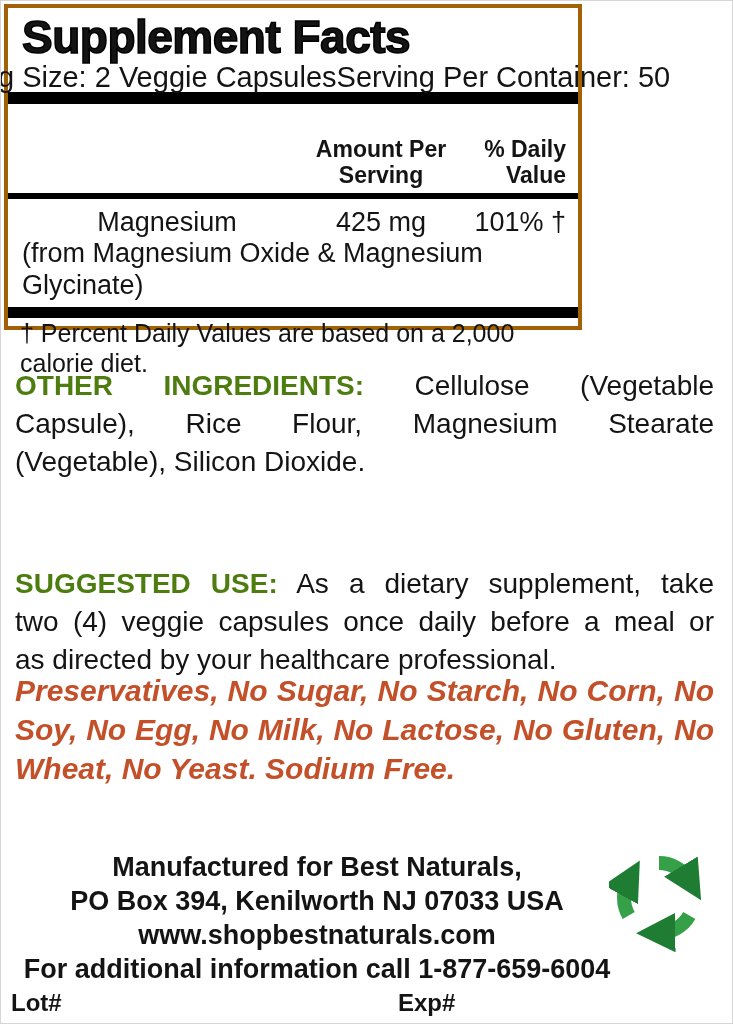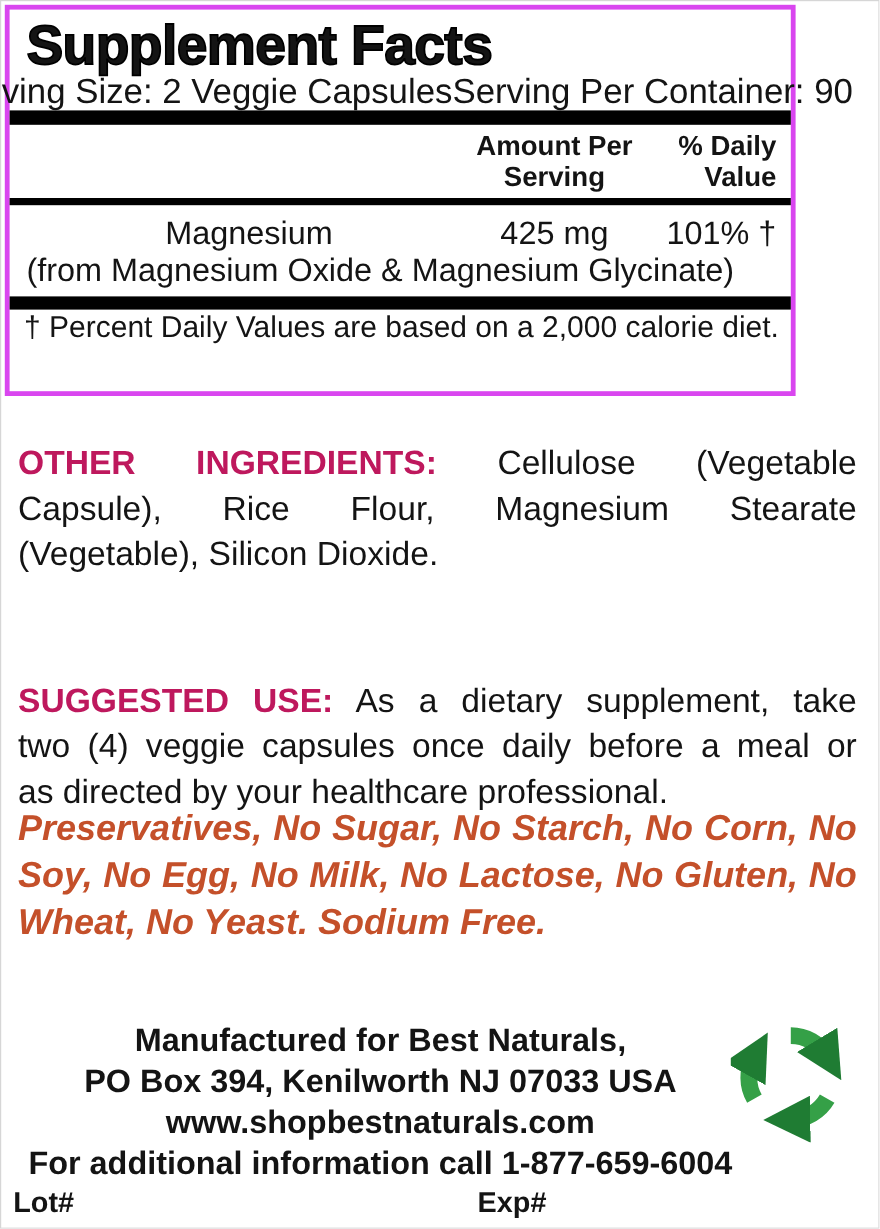--- a/index.html
+++ b/index.html
@@ -3,72 +3,72 @@
 <meta charset="utf-8">
 <style>
   html,body{margin:0;padding:0;background:#fff;}
   .canvas{
     position:relative;width:733px;height:1024px;background:#ffffff;
     font-family:"Liberation Sans",sans-serif;color:#141414;overflow:hidden;
     box-sizing:border-box;border:1px solid #d6d6d6;
   }
   
   .facts{
-    position:absolute;top:3px;left:3px;width:659px;height:326px;
-    border:4px solid #d946ef;box-sizing:border-box;background:#fff;
+    position:absolute;top:3px;left:3px;width:578px;height:326px;
+    border:4px solid #a16207;box-sizing:border-box;background:#fff;
   }
   .facts-title{
     font-size:46px;font-weight:700;line-height:50px;margin:4px 0 0 14px;
     letter-spacing:-0.5px;-webkit-text-stroke:1.5px #000;white-space:nowrap;
   }
   .serving-row{
     display:flex;justify-content:center;align-items:baseline;
     font-size:29px;line-height:30px;padding:0 12px 0 12px;white-space:nowrap;
   }
   .bar{background:#000;width:100%;}
   .bar-thick{height:12px;}
   .bar-mid{height:11px;}
   .bar-thin{height:6px;}
   .hdr-row{display:flex;align-items:flex-end;padding:4px 12px 5px 16px;}
   .hdr-spacer{flex:1;}
   .hdr-amount{width:170px;text-align:center;font-size:23px;font-weight:700;line-height:26px;}
-  .hdr-dv{width:100px;text-align:right;font-size:23px;font-weight:700;line-height:26px;}
+  .hdr-dv{width:100px;text-align:right;font-size:23px;font-weight:700;line-height:26px;margin-top:28px;}
   .nutrient-row{display:flex;align-items:baseline;font-size:27px;line-height:30px;padding:8px 12px 0 30px;}
   .nutrient-name{flex:1;text-align:center;}
   .nutrient-amount{width:170px;text-align:center;}
   .nutrient-dv{width:100px;text-align:right;}
   .nutrient-source{font-size:27px;line-height:32px;padding:0 0 6px 14px;}
   .footnote1{font-size:26px;line-height:30px;padding:6px 0 0 8px;}
   .footnote2{font-size:25px;line-height:30px;padding:0 0 0 12px;}
   
   .para{position:absolute;left:14px;width:699px;}
   .jline{text-align:justify;text-align-last:justify;}
   .jline.last{text-align-last:left;}
   .para-ingredients{top:366px;font-size:28px;line-height:38px;}
   .para-suggested{top:523px;font-size:28px;line-height:38px;margin-top:41px;}
-  .para-label{font-weight:700;color:#be185d;}
+  .para-label{font-weight:700;color:#4d7c0f;}
   .para-claims{top:670px;font-size:30px;line-height:39px;font-weight:700;font-style:italic;color:#c4502a;}
   
   .footer-center{position:absolute;top:849px;left:0;width:632px;text-align:center;
     font-size:27px;font-weight:700;line-height:34px;}
   .lotexp{position:absolute;top:988px;font-size:24px;font-weight:700;}
   .lot{left:10px;} .exp{left:397px;}
   .recycle{position:absolute;top:843px;left:608px;width:100px;height:108px;}
 </style>
 </head>
 <body>
 
 <div class="canvas">
 
   <div class="facts">
     <div class="facts-title">Supplement Facts</div>
 
     <div class="serving-row">
       <span>Serving Size: 2 Veggie Capsules</span>
-      <span>Serving Per Container: 90</span>
+      <span>Serving Per Container: 50</span>
     </div>
 
     <div class="bar bar-thick"></div>
 
     <div class="hdr-row">
       <div class="hdr-spacer"></div>
       <div class="hdr-amount">
         <div>Amount Per</div>
         <div>Serving</div>
       </div>

